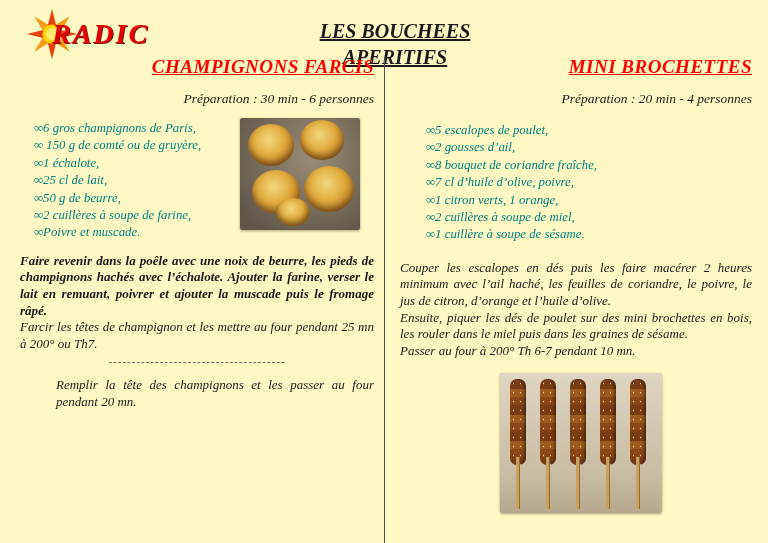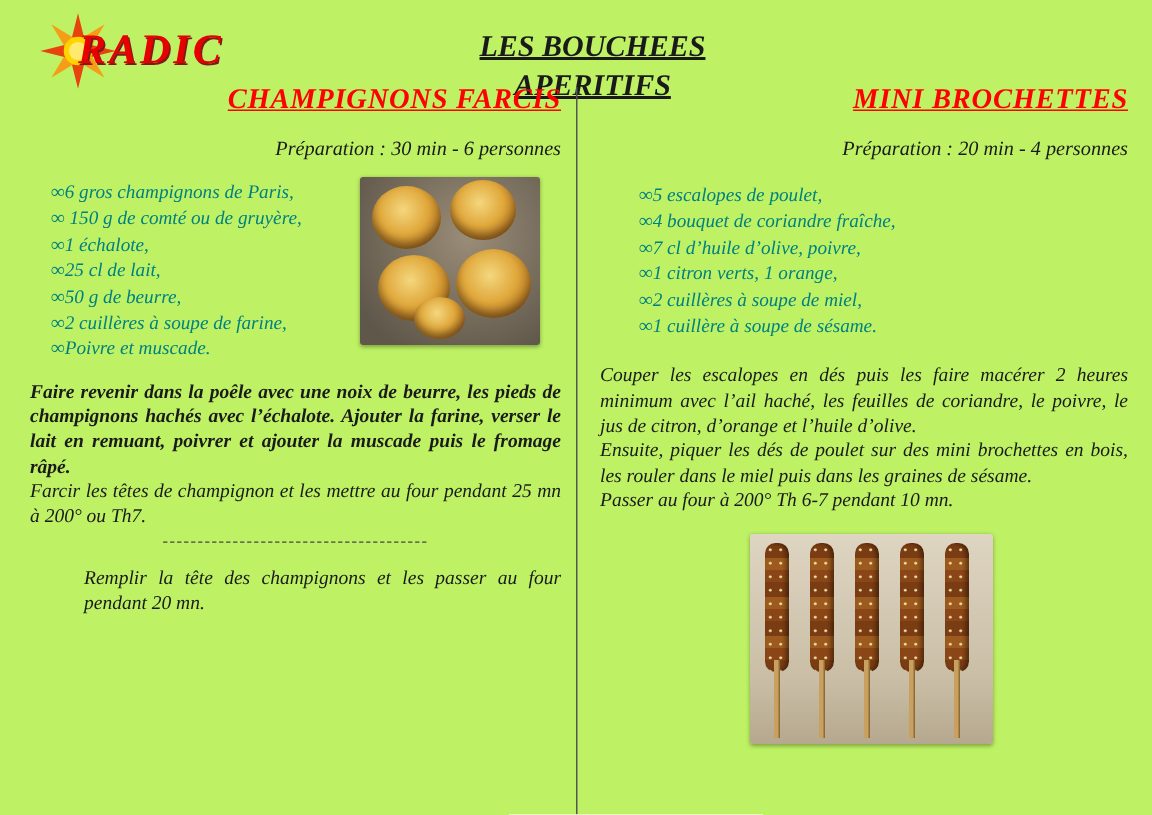--- a/index.html
+++ b/index.html
@@ -1,18 +1,18 @@
 <!DOCTYPE html>
 <html><head>
 <meta charset="utf-8">
 <style>
   * { margin:0; padding:0; box-sizing:border-box; }
   html,body { background:#ffffff; }
   .page {
-    position:relative; width:768px; height:543px; background:#bef264;
+    position:relative; width:768px; height:543px; background:#fef9c3;
     font-family:"Liberation Serif", serif; font-style:italic; color:#1a1a1a;
     overflow:hidden; margin:0 auto;
   }
 
   
   .logo { position:absolute; left:26px; top:8px; width:150px; height:52px; }
   .logo svg { position:absolute; left:0; top:0; }
   .logo-text {
     position:absolute; left:26px; top:10px; font-size:28px; font-weight:bold;
     color:#e60000; letter-spacing:2px; text-shadow:1px 1px 0 #7a1a1a;
@@ -145,21 +145,22 @@
 
     <p class="body mt10">Remplir la tête des champignons et les passer au four pendant 20 mn.</p>
   </div>
 
   <div class="col right">
     <h2 class="heading">MINI BROCHETTES</h2>
     <p class="prep">Préparation : 20 min - 4 personnes</p>
 
     <ul class="ing">
       <li>∞5 escalopes de poulet,</li>
-      <li>∞4 bouquet de coriandre fraîche,</li>
+      <li>∞2 gousses d’ail,</li>
+      <li>∞8 bouquet de coriandre fraîche,</li>
       <li>∞7 cl d’huile d’olive, poivre,</li>
       <li>∞1 citron verts, 1 orange,</li>
       <li>∞2 cuillères à soupe de miel,</li>
       <li>∞1 cuillère à soupe de sésame.</li>
     </ul>
 
     <p class="body mt16">Couper les escalopes en dés puis les faire macérer 2 heures minimum avec l’ail haché, les feuilles de coriandre, le poivre, le jus de citron, d’orange et l’huile d’olive.</p>
     <p class="body">Ensuite, piquer  les dés de poulet sur des mini brochettes en bois, les rouler dans le miel puis dans les graines de sésame.</p>
     <p class="body">Passer au four à 200° Th 6-7 pendant 10 mn.</p>
 

